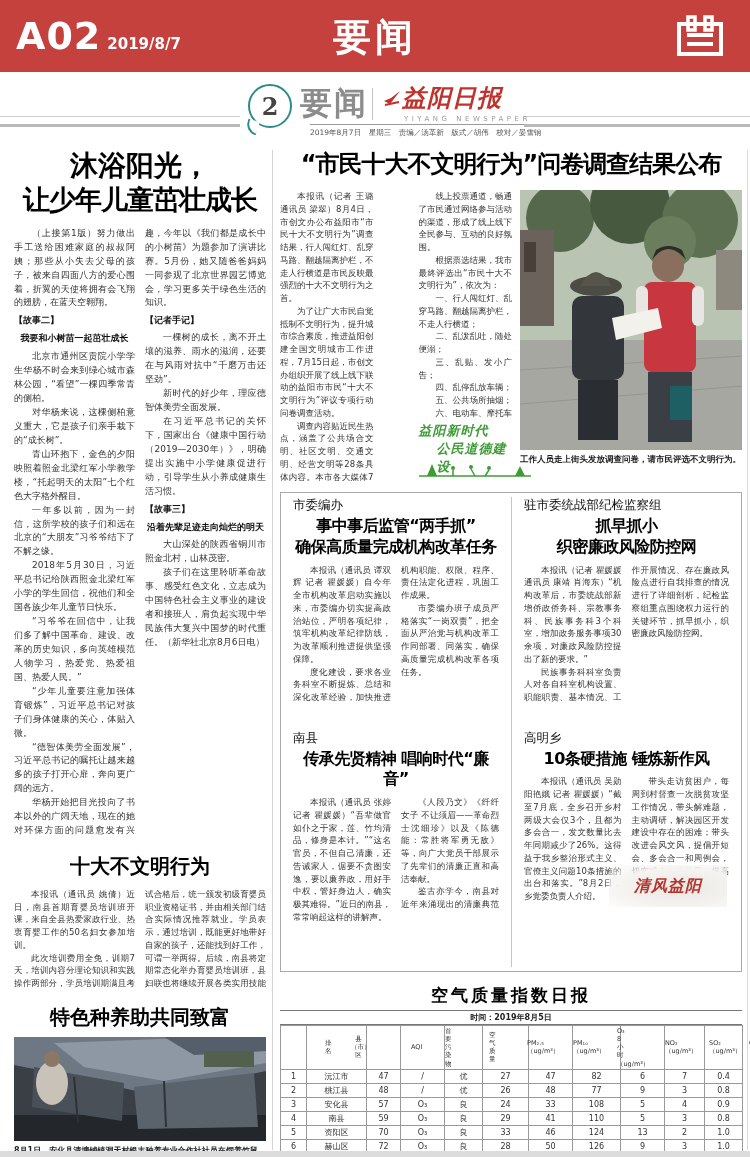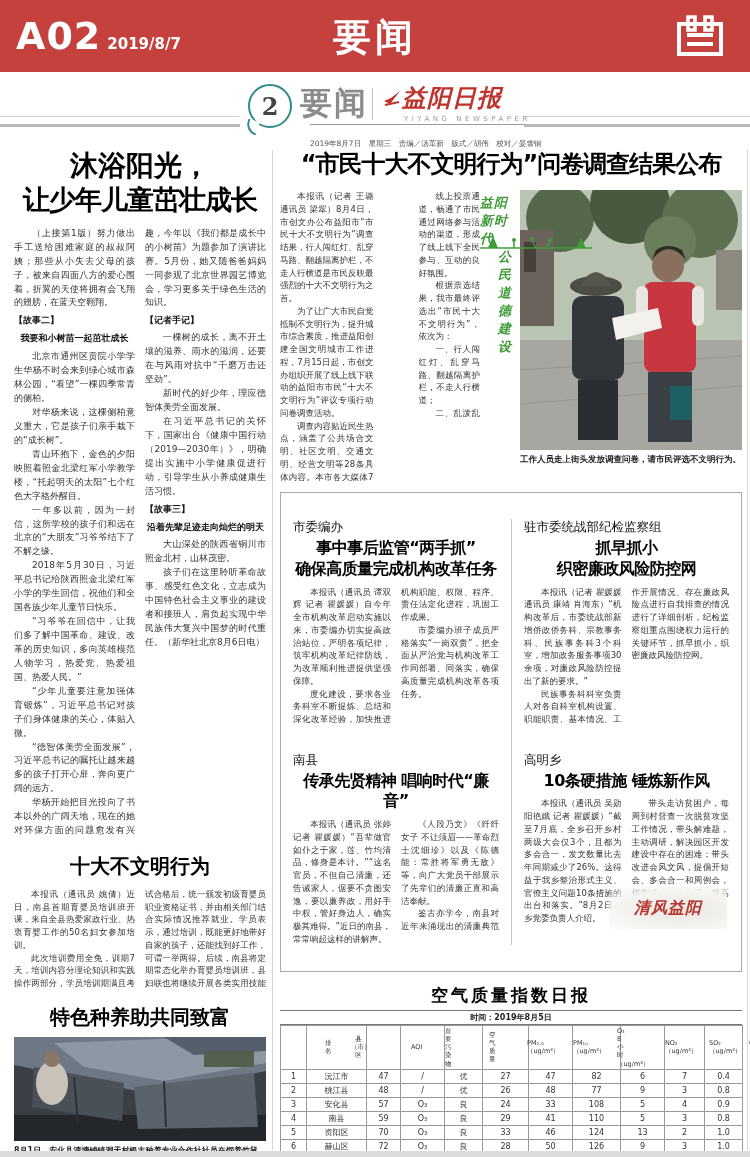--- a/index.html
+++ b/index.html
@@ -20,21 +20,21 @@
   .rule-left{left:0;width:240px;}
   .rule-right{left:524px;width:226px;}
   .bubble{position:absolute;left:248px;top:2px;width:40px;height:40px;border:2px solid #2e8b8b;border-radius:50%;display:flex;align-items:center;justify-content:center;font-family:"DejaVu Serif",serif;font-size:24px;font-weight:bold;color:#444;background:#fff;}
   .bubble::after{content:"";position:absolute;left:-4px;bottom:-8px;width:10px;height:12px;border-left:2px solid #2e8b8b;border-bottom:2px solid #2e8b8b;border-bottom-left-radius:12px;transform:rotate(18deg);background:#fff;}
   .mh-section{position:absolute;left:300px;top:0px;font-family:"DejaVu Serif",serif;font-size:32px;font-weight:bold;color:#8c8c8c;letter-spacing:2px;}
   .mh-vline{position:absolute;left:372px;top:6px;width:1px;height:32px;background:#c4c4c4;}
   .logo-block{position:absolute;left:382px;top:0px;}
   .logo-row{display:flex;align-items:center;}
   .logo-cn{font-family:"DejaVu Serif",serif;font-size:24px;font-weight:bold;font-style:italic;color:#c0322c;letter-spacing:1px;}
   .logo-en{font-size:7px;color:#9a9a9a;letter-spacing:3.5px;margin-top:1px;margin-left:22px;}
-  .mh-dateline{position:absolute;left:310px;top:42px;width:214px;font-size:7.5px;color:#555;border-top:1px solid #9a9a9a;padding-top:14px;white-space:nowrap;}
+  .mh-dateline{position:absolute;left:310px;top:42px;width:214px;font-size:7.5px;color:#555;border-top:1px solid #9a9a9a;padding-top:3px;white-space:nowrap;}
 
   
   .v-divider{position:absolute;left:272px;top:150px;width:1px;height:1000px;background:#d5d5d5;}
   .footer-strip{position:absolute;left:0;bottom:0;width:750px;height:6px;background:#dcdcdc;}
   .page-right-edge{position:absolute;right:2px;top:150px;width:1px;height:1000px;background:#d9d9d9;}
 
   p{margin:0;}
   .st-p{text-indent:2em;}
   .st-bracket{font-weight:bold;margin:4px 0 3px 0;color:#111;}
   .st-center{font-weight:bold;text-align:center;margin:4px 0;color:#111;}
@@ -49,31 +49,31 @@
   .nursery-body{height:104px;overflow:hidden;columns:2;column-gap:10px;column-fill:auto;font-size:8.5px;line-height:1.5;color:#333;text-align:justify;}
   .farming-title{margin:12px 0 6px 0;text-align:center;font-size:20px;font-weight:bold;color:#000;}
   .farming-photo{width:252px;height:104px;display:block;}
   .farming-caption{margin-top:4px;font-size:8px;line-height:1.45;color:#222;text-align:justify;font-weight:bold;}
 
   
   .col-right{position:absolute;left:280px;top:148px;width:462px;}
   .main-headline{margin:0 0 10px 0;font-size:24px;font-weight:bold;color:#000;letter-spacing:-1px;white-space:nowrap;text-align:center;}
   .main-row{display:flex;gap:8px;height:292px;}
   .main-colA{width:112px;height:292px;overflow:hidden;font-size:8.5px;line-height:1.5;color:#333;text-align:justify;}
-  .main-colB{width:112px;display:flex;flex-direction:row;margin-left:37px;}
+  .main-colB{width:112px;display:flex;flex-direction:column;margin-left:37px;}
   .colB-text{height:228px;overflow:hidden;font-size:8.5px;line-height:1.5;color:#333;text-align:justify;}
   .civility-badge{margin-top:4px;height:56px;position:relative;}
   .badge-l1{font-size:13px;font-weight:bold;font-style:italic;color:#3f9b37;letter-spacing:1px;}
   .badge-l2{font-size:13px;font-weight:bold;font-style:italic;color:#3f9b37;letter-spacing:1px;margin-left:18px;}
   .badge-art{position:absolute;left:0;bottom:0;width:112px;height:16px;}
   .main-photo-wrap{width:260px;}
   .main-photo{width:222px;height:260px;display:block;}
   .photo-caption{margin-top:4px;font-size:8.5px;font-weight:bold;color:#222;line-height:1.4;}
 
-  .news-box{margin-top:10px;height:480px;border:1px solid #aaa;box-sizing:border-box;padding:26px 0;display:flex;}
+  .news-box{margin-top:10px;height:480px;border:1px solid #aaa;box-sizing:border-box;padding:4px 0;display:flex;}
   .box-col{width:50%;box-sizing:border-box;padding:0 12px;}
   .box-col.right{border-left:1px solid #c4c4c4;}
   .box-article{margin-bottom:16px;position:relative;}
   .kicker{font-size:12.5px;color:#111;margin-bottom:2px;}
   .box-headline{text-align:center;font-weight:bold;color:#000;line-height:1.3;margin-bottom:6px;}
   .box-headline .h-line{display:block;font-size:16px;letter-spacing:-0.5px;}
   .box-body{columns:2;column-gap:10px;column-fill:auto;overflow:hidden;font-size:8.5px;line-height:1.5;color:#333;text-align:justify;}
   .box-body.tall{height:150px;}
   .box-body.short{height:132px;}
   .stamp{position:absolute;right:2px;bottom:0px;width:118px;height:42px;background:radial-gradient(ellipse at 60% 55%, #e9e7e2 0%, #f5f4f1 60%, rgba(255,255,255,0) 100%);display:flex;align-items:center;justify-content:center;}

